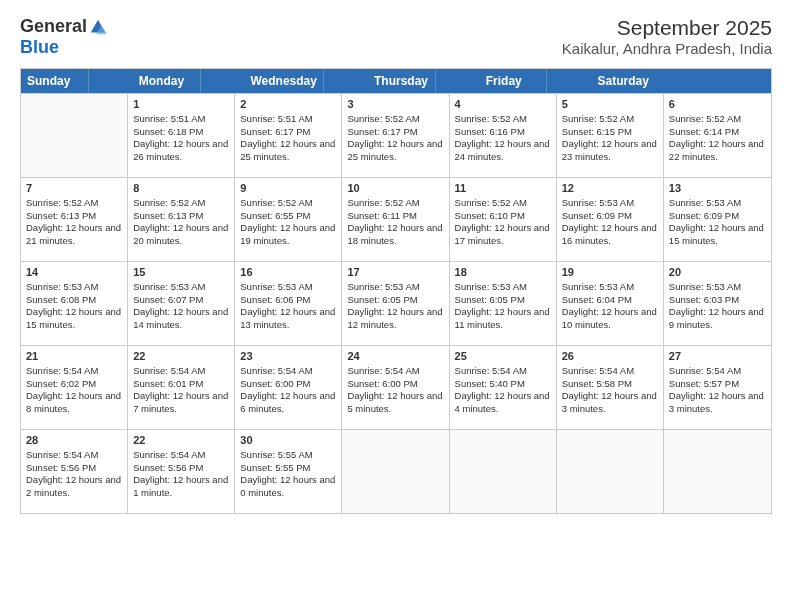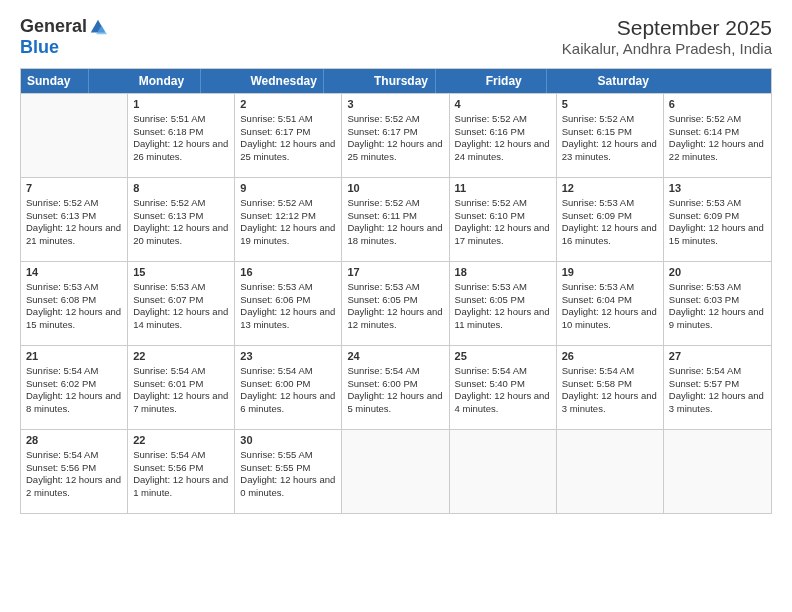--- a/index.html
+++ b/index.html
@@ -198,21 +198,21 @@
         </div>
           <div class="cal-cell">
           <span class="day-num">8</span>
           <span class="sunrise">Sunrise: 5:52 AM</span><br>
           <span class="sunset">Sunset: 6:13 PM</span><br>
           <span class="daylight">Daylight: 12 hours and 20 minutes.</span>
         </div>
           <div class="cal-cell">
           <span class="day-num">9</span>
           <span class="sunrise">Sunrise: 5:52 AM</span><br>
-          <span class="sunset">Sunset: 12:12 PM</span><br>
+          <span class="sunset">Sunset: 6:55 PM</span><br>
           <span class="daylight">Daylight: 12 hours and 19 minutes.</span>
         </div>
           <div class="cal-cell">
           <span class="day-num">10</span>
           <span class="sunrise">Sunrise: 5:52 AM</span><br>
           <span class="sunset">Sunset: 6:11 PM</span><br>
           <span class="daylight">Daylight: 12 hours and 18 minutes.</span>
         </div>
           <div class="cal-cell">
           <span class="day-num">11</span>

